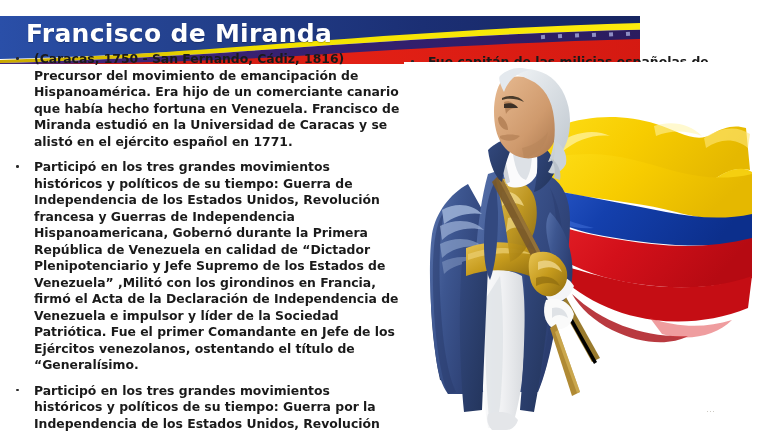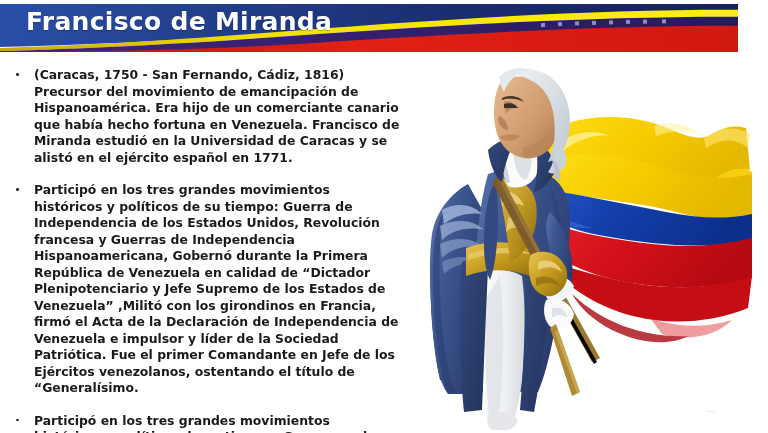--- a/index.html
+++ b/index.html
@@ -11,22 +11,22 @@
     width: 768px;
     height: 433px;
     overflow: hidden;
     font-family: "Liberation Sans", sans-serif;
     position: relative;
   }
 
   
   #header {
     position: absolute;
-    left: 0; top: 4px;
-    width: 738px;
+    left: 0; top: 16px;
+    width: 640px;
     height: 48px;
     overflow: hidden;
   }
   #header-svg { display: block; }
   #slide-title {
     position: absolute;
     left: 26px;
     top: 3px;
     font-size: 25px;
     font-weight: bold;
@@ -59,21 +59,21 @@
   }
 
   ul.bullets {
     list-style: none;
     margin: 0;
     padding: 0;
   }
   ul.bullets > li {
     position: relative;
     padding-left: 26px;
-    margin: 16px 0 9px 0;
+    margin: 0 0 9px 0;
     font-size: 12.4px;
     font-weight: bold;
     line-height: 16.5px;
     color: #1a1a1a;
     font-family: "DejaVu Sans", sans-serif;
     text-align: left;
   }
   ul.bullets > li .bullet-dot {
     position: absolute;
     left: 8px;

